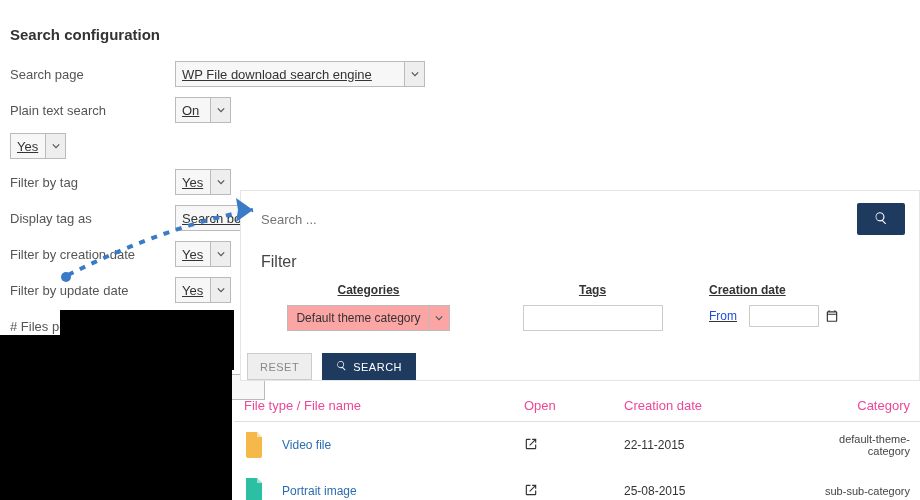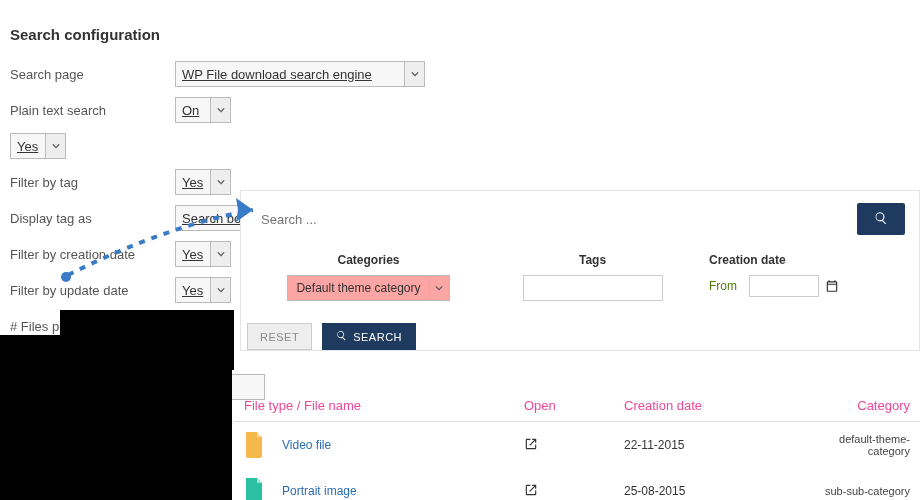--- a/index.html
+++ b/index.html
@@ -23,30 +23,30 @@
   .black-block-2 { position: absolute; left: 60px; top: 310px; width: 174px; height: 60px; background: #000; }
 
   .search-ui { position: absolute; left: 240px; top: 190px; width: 680px; background: #fff; border: 1px solid #e5e5e5; }
   .search-bar { display: flex; align-items: center; padding: 12px 14px 12px 20px; }
   .search-input { flex: 1; border: none; font-size: 13px; color: #4c1d95; outline: none; }
   .search-icon-btn { width: 48px; height: 32px; background: #1f3a5f; border-radius: 2px; display: flex; align-items: center; justify-content: center; border: none; cursor: pointer; }
   .search-icon-btn svg { fill: #fff; width: 14px; height: 14px; }
 
   .filter-section { padding: 6px 20px 14px 20px; }
   .filter-title { font-size: 16px; color: #444; margin-bottom: 12px; }
-  .filter-cols { display: flex; gap: 9px; }
+  .filter-cols { display: flex; gap: 9px; text-decoration: underline; }
   .filter-col { flex: 1; }
   .filter-col.narrow { flex: 0 0 190px; }
   .filter-col-head { text-align: center; font-size: 12px; font-weight: bold; color: #333; margin-bottom: 8px; }
   .cat-select { display: inline-flex; border: 1px solid #bbb; background: #fca5a5; height: 26px; }
   .cat-select span.val { padding: 0 8px; line-height: 24px; font-size: 12px; }
   .cat-select .chev { width: 20px; border-left: 1px solid #bbb; display: flex; align-items: center; justify-content: center; }
   .tag-input { width: 140px; height: 26px; border: 1px solid #ccc; }
   .date-row { display: flex; align-items: center; margin-bottom: 6px; }
-  .date-row label { width: 40px; font-size: 12px; color: #4d7c0f; }
+  .date-row label { width: 40px; font-size: 12px; color: #1d4ed8; }
   .date-input { width: 70px; height: 22px; border: 1px solid #ccc; margin-right: 6px; }
   .cal-icon { display: inline-flex; }
   .cal-icon svg { width: 14px; height: 14px; fill: #333; }
 
   .filter-buttons { display: flex; gap: 10px; padding: 0 0 0 6px; margin-top: 6px; }
   .reset-btn { background: #eee; border: 1px solid #ccc; color: #888; font-size: 11px; padding: 6px 12px; cursor: pointer; letter-spacing: 0.5px; }
   .filter-search-btn { background: #1f3a5f; color: #fff; border: none; font-size: 11px; padding: 7px 14px; cursor: pointer; display: flex; align-items: center; gap: 6px; letter-spacing: 0.5px; }
   .filter-search-btn svg { width: 11px; height: 11px; fill: #fff; }
 
   .results { position: absolute; left: 234px; top: 390px; width: 686px; }
@@ -182,20 +182,21 @@
   <div class="search-bar">
     <input class="search-input" placeholder="Search ..." style="">
     <button class="search-icon-btn">
       <span><svg viewBox="0 0 24 24">
             <path d="M10 2a8 8 0 015.3 13.9l5.4 5.4-1.4 1.4-5.4-5.4A8 8 0 1110 2zm0 2a6 6 0 100 12 6 6 0 000-12z"></path>
           </svg></span>
     </button>
   </div>
 
   <div class="filter-section">
+    <div class="filter-title">Filter</div>
     <div class="filter-cols">
       <div class="filter-col">
         <div class="filter-col-head">Categories</div>
         <div style="text-align:center;">
           <div class="cat-select">
             <span class="val">Default theme category</span>
             <span class="chev">
                 <svg viewBox="0 0 10 10" width="8" height="8">
                   <path d="M1 3 L5 7 L9 3" fill="none" stroke="#555" stroke-width="1.5"></path>
                 </svg>

